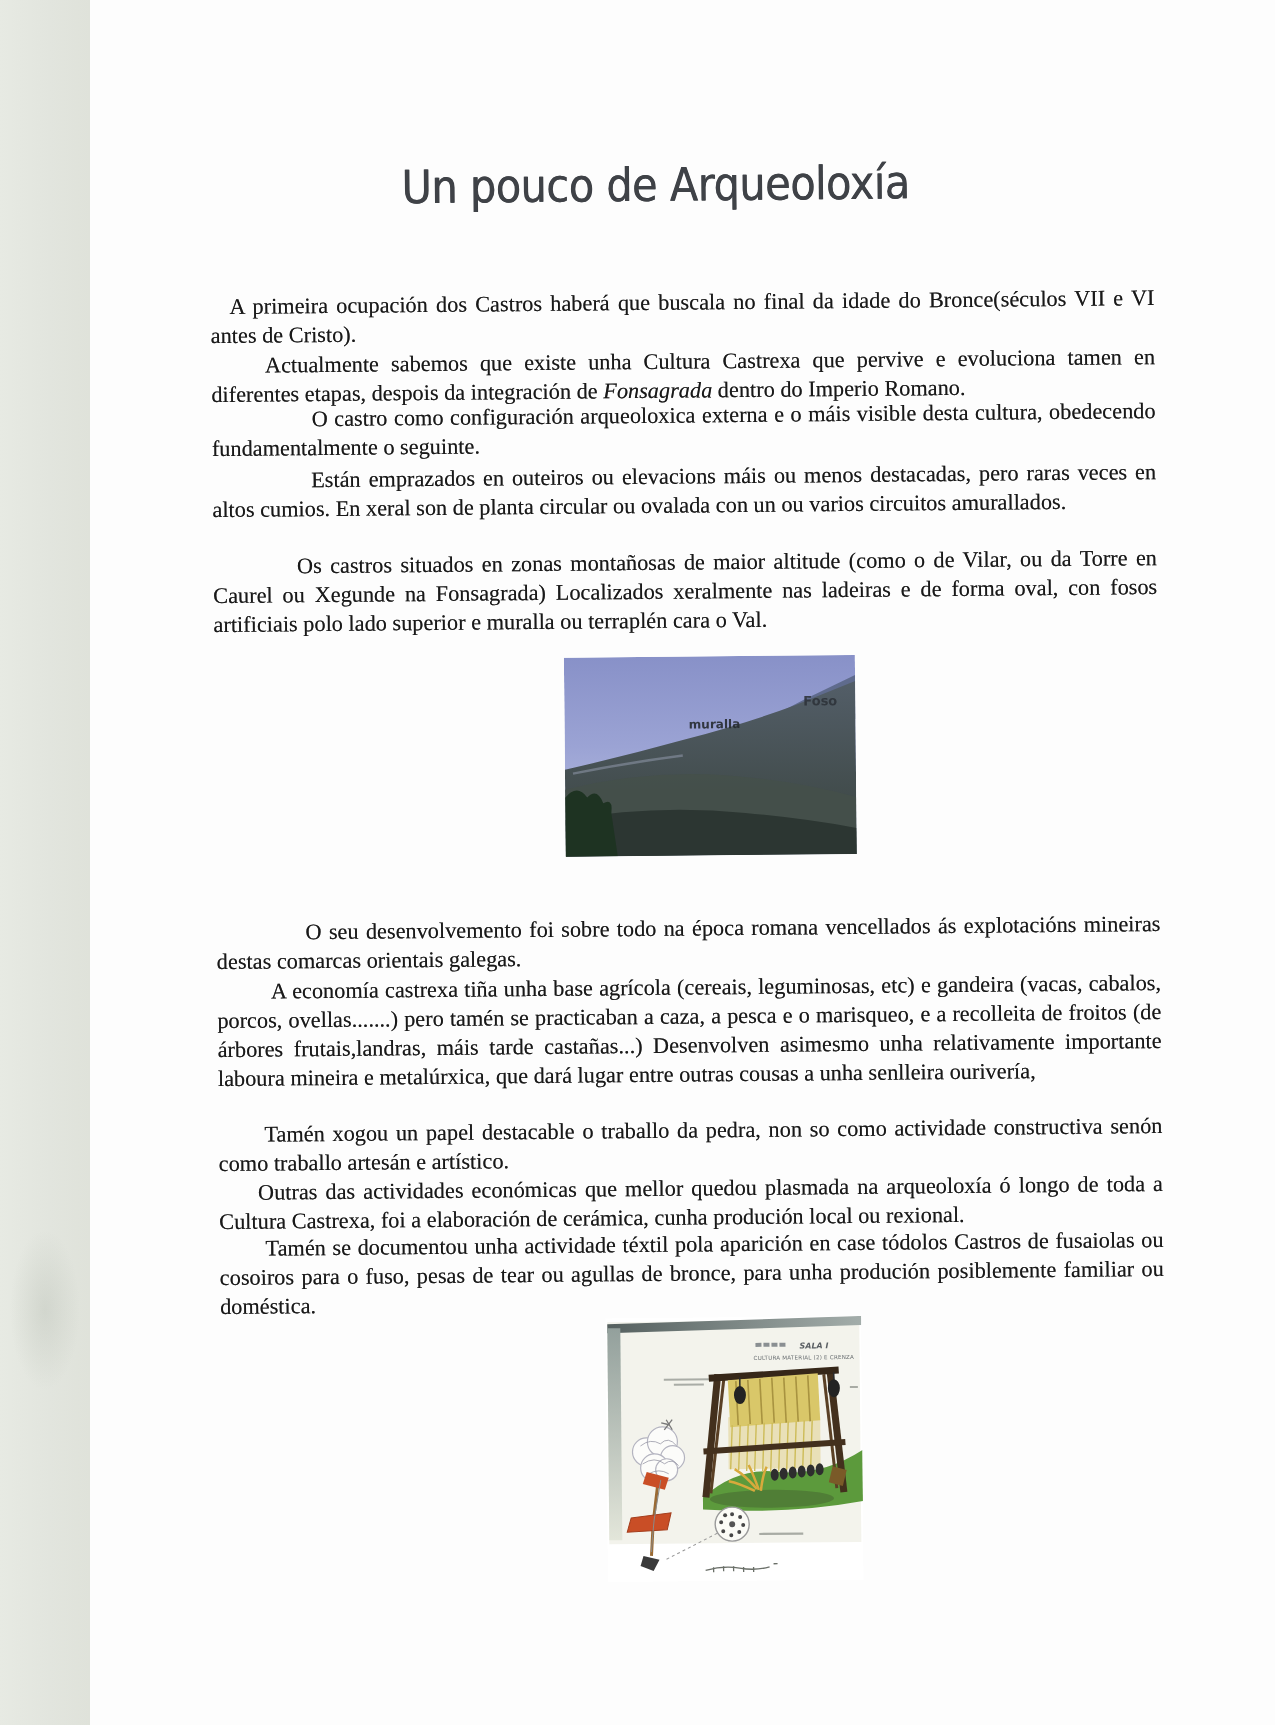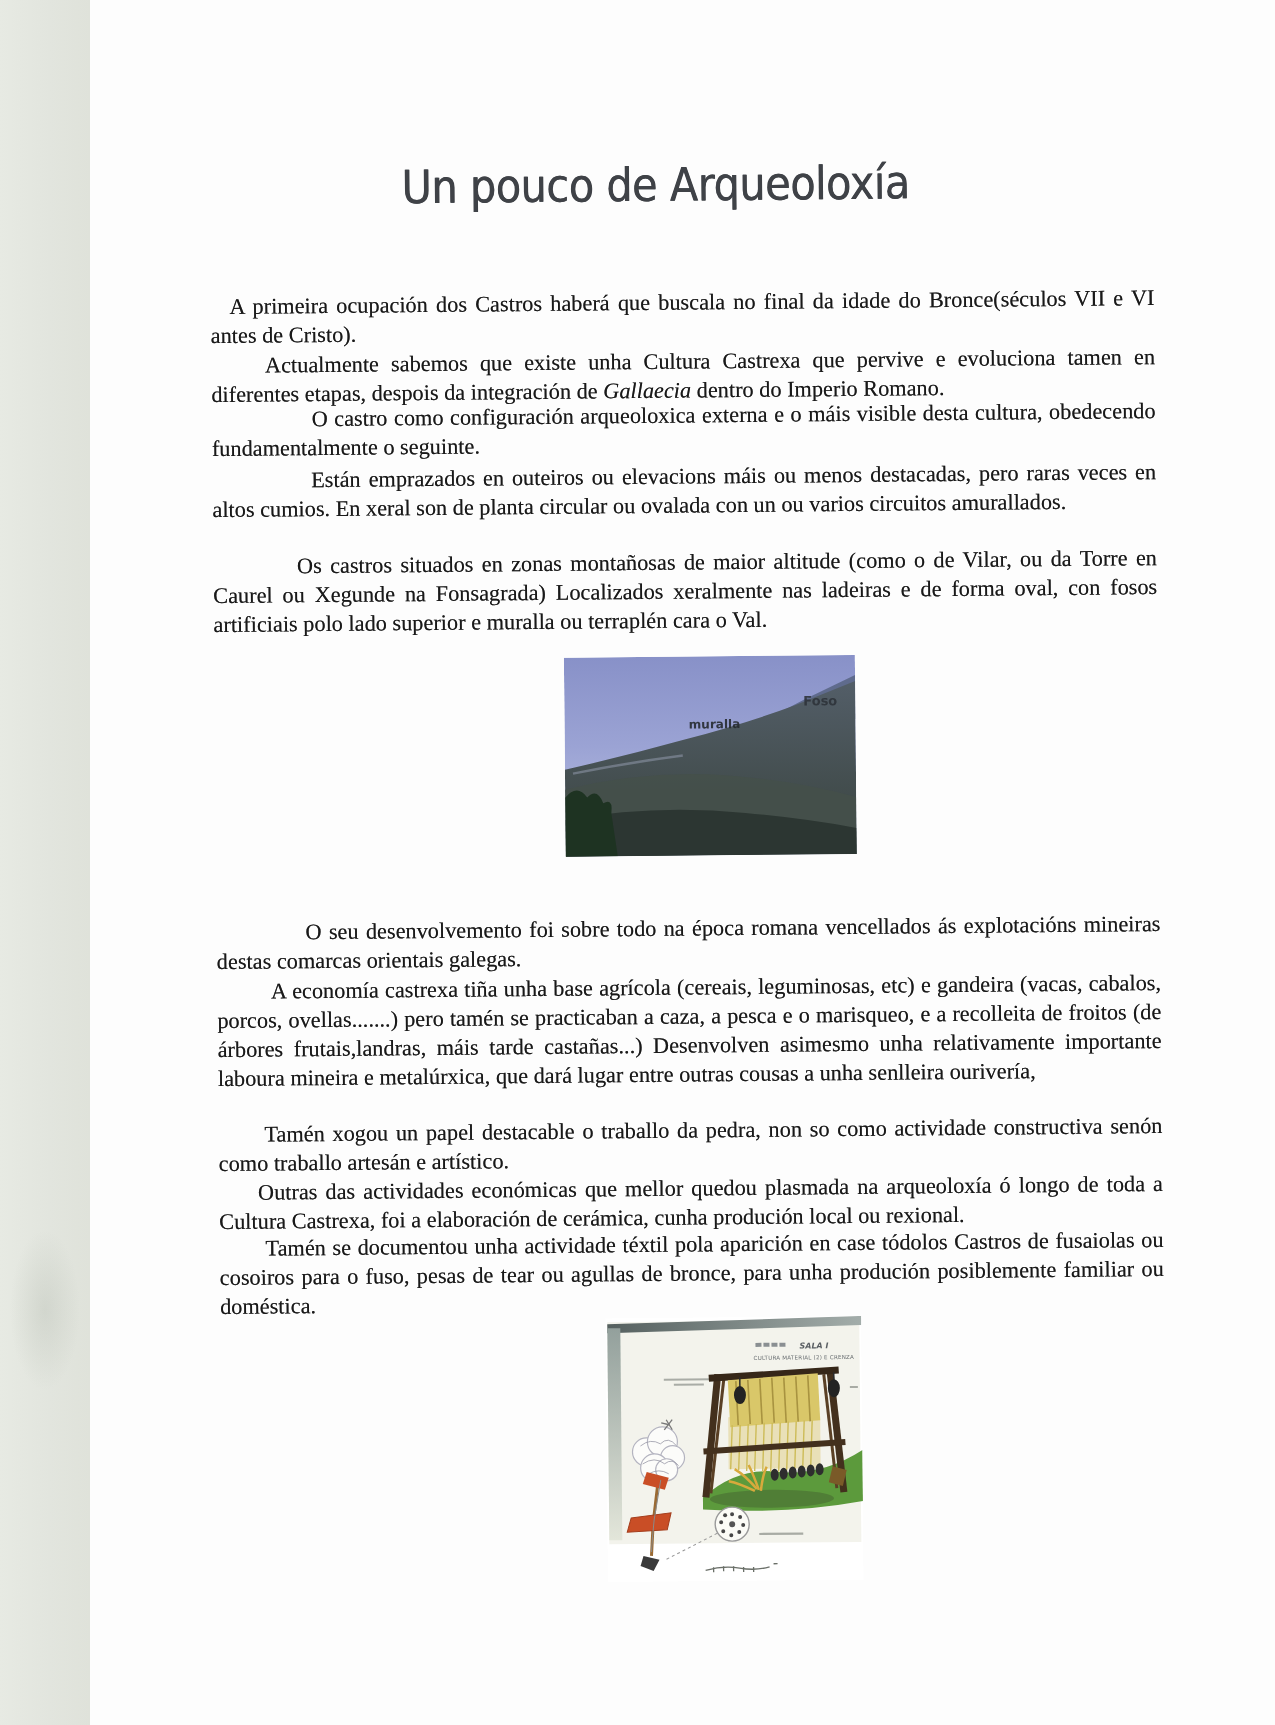--- a/index.html
+++ b/index.html
@@ -41,21 +41,21 @@
 <div class="scan-strip">
   <div class="smudge"></div>
 </div>
 
 <div class="content">
 
   <div class="doc-title">Un pouco de Arqueoloxía</div>
 
   <div class="para" style="top:288px;text-indent:19px"><span>A primeira ocupación dos Castros haberá que buscala no final da idade do Bronce(séculos VII e VI antes de Cristo).</span></div>
 
-  <div class="para" style="top:347px;text-indent:54px"><span>Actualmente sabemos que existe unha Cultura Castrexa que pervive e evoluciona tamen en diferentes etapas, despois da integración de </span><i>Gallaecia</i><span> dentro do Imperio Romano.</span></div>
+  <div class="para" style="top:347px;text-indent:54px"><span>Actualmente sabemos que existe unha Cultura Castrexa que pervive e evoluciona tamen en diferentes etapas, despois da integración de </span><i>Fonsagrada</i><span> dentro do Imperio Romano.</span></div>
 
   <div class="para" style="top:401px;text-indent:100px"><span>O castro como configuración arqueoloxica externa e o máis visible desta cultura, obedecendo fundamentalmente o seguinte.</span></div>
 
   <div class="para" style="top:462px;text-indent:99px"><span>Están emprazados en outeiros ou elevacions máis ou menos destacadas, pero raras veces en altos cumios. En xeral son de planta circular ou ovalada con un ou varios circuitos amurallados.</span></div>
 
   <div class="para" style="top:548px;text-indent:84px"><span>Os castros situados en zonas montañosas de maior altitude (como  o de Vilar, ou da Torre en Caurel ou Xegunde na Fonsagrada) Localizados xeralmente nas ladeiras e de forma oval, con fosos artificiais polo lado superior e muralla ou terraplén cara o Val.</span></div>
 
   <div class="para" style="top:914px;text-indent:89px"><span>O seu desenvolvemento foi sobre todo na época romana vencellados ás explotacións mineiras destas comarcas orientais galegas.</span></div>
 
   <div class="para" style="top:973px;text-indent:54px"><span>A economía castrexa tiña unha base agrícola (cereais, leguminosas, etc) e gandeira (vacas, cabalos, porcos, ovellas.......) pero tamén se practicaban a caza, a pesca e o marisqueo, e a recolleita de froitos (de árbores frutais,landras, máis tarde castañas...) Desenvolven asimesmo unha relativamente importante laboura mineira e metalúrxica, que dará lugar entre outras cousas a unha senlleira ourivería,</span></div>

